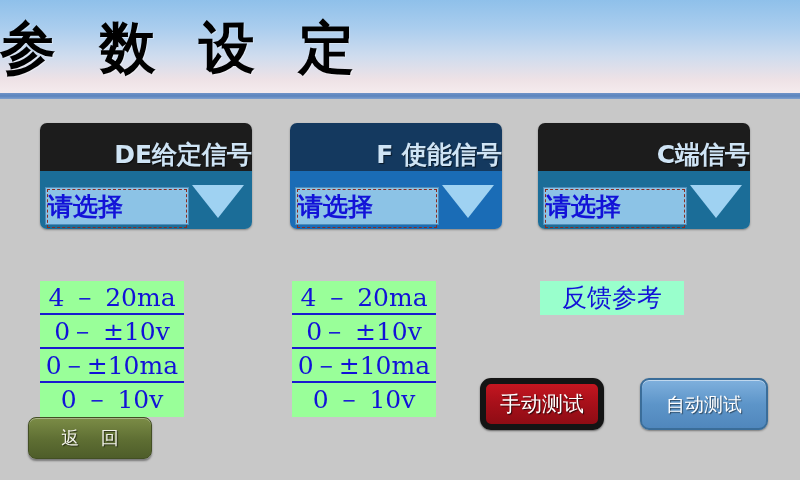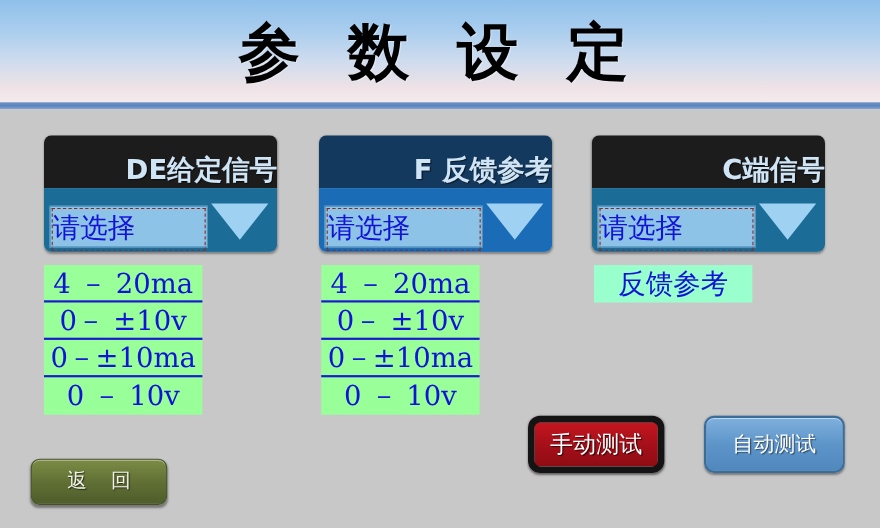--- a/index.html
+++ b/index.html
@@ -25,21 +25,21 @@
   #header-rule {
     position: absolute;
     left: 0; top: 93px;
     width: 800px; height: 6px;
     background: linear-gradient(to bottom, #6f93c8 0%, #5b84bd 50%, #7fa0cf 100%);
   }
   #page-title {
     position: absolute;
     left: 0; top: 9px;
     width: 800px;
-    text-align: center;
+    text-align: left;
     font-family: "DejaVu Serif", "Liberation Serif", serif;
     font-weight: bold;
     font-size: 56px;
     line-height: 76px;
     letter-spacing: 12px;
     color: #000000;
     text-shadow: 1px 1px 0 rgba(255,255,255,0.35);
     white-space: nowrap;
   }
 
@@ -88,20 +88,21 @@
   .combo {
     position: absolute;
     left: 5px;
     top: 64px;
     width: 144px;
     height: 38px;
     background: #8cc3e6;
     border: 1px solid #4f8dba;
     box-sizing: border-box;
     z-index: 4;
+    font-weight: bold;
   }
   .combo-focus {
     position: absolute;
     left: 1px; top: 1px; right: 1px; bottom: -4px;
     border: 1px dashed #8a2b20;
     box-sizing: border-box;
     pointer-events: none;
   }
   .combo-text {
     position: absolute;
@@ -120,20 +121,21 @@
     border-right: 26px solid transparent;
     border-top: 33px solid #9fd2f2;
     z-index: 4;
   }
 
   
   .optlist {
     position: absolute;
     width: 144px;
     box-sizing: border-box;
+    margin-top: 40px;
   }
   .opt-green { background: #99ff99; }
   .opt-mint  { background: #99ffcc; }
   .optlist .opt {
     height: 34px;
     line-height: 34px;
     text-align: center;
     font-size: 25px;
     color: #1212d8;
     white-space: nowrap;
@@ -214,21 +216,21 @@
   <div class="optlist opt-green opt-serif" style="left:40px; top:241px;">
     <div class="opt">4 － 20ma</div>
     <div class="opt">0－ ±10v</div>
     <div class="opt">0－±10ma</div>
     <div class="opt">0 － 10v</div>
   </div>
 
   <div class="panel pv-navy" style="left:290px; top:123px;">
     <div class="panel-top"></div>
     <div class="panel-bottom"></div>
-    <div class="panel-title">F 反馈参考</div>
+    <div class="panel-title">F 使能信号</div>
     <div class="combo">
       <div class="combo-focus"></div>
       <span class="combo-text">请选择</span>
     </div>
     <div class="combo-arrow"></div>
   </div>
   <div class="optlist opt-green opt-serif" style="left:292px; top:241px;">
     <div class="opt">4 － 20ma</div>
     <div class="opt">0－ ±10v</div>
     <div class="opt">0－±10ma</div>

